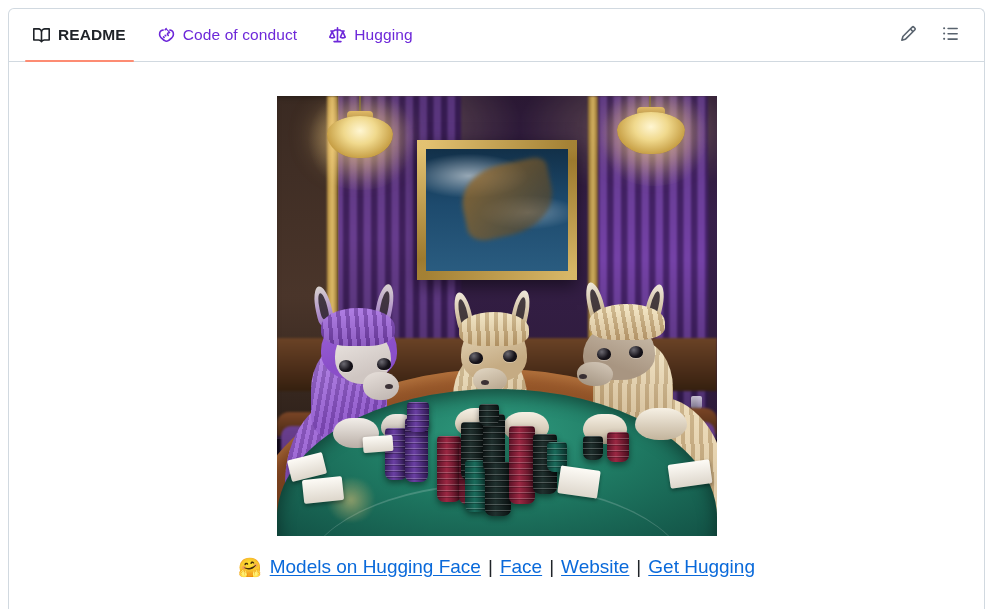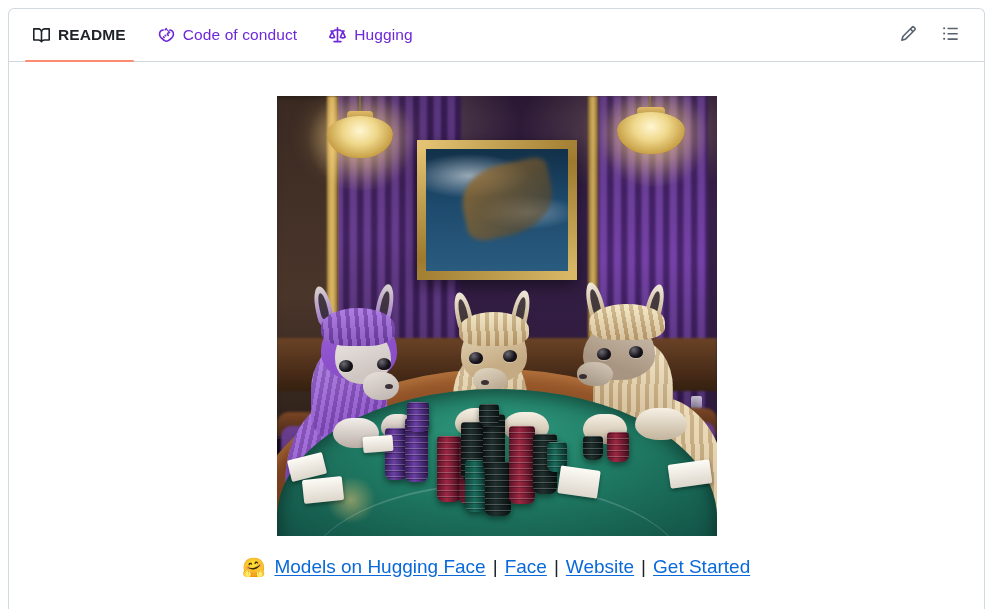--- a/index.html
+++ b/index.html
@@ -625,17 +625,17 @@
     </div>
 
     <div class="link-row">
       <span class="hf-emoji">🤗</span>
       <a href="#">Models on Hugging Face</a>
       <span class="sep">|</span>
       <a href="#">Face</a>
       <span class="sep">|</span>
       <a href="#">Website</a>
       <span class="sep">|</span>
-      <a href="#">Get Started</a>
+      <a href="#">Get Hugging</a>
     </div>
 
   </div>
 </div>
 
 </body></html>

